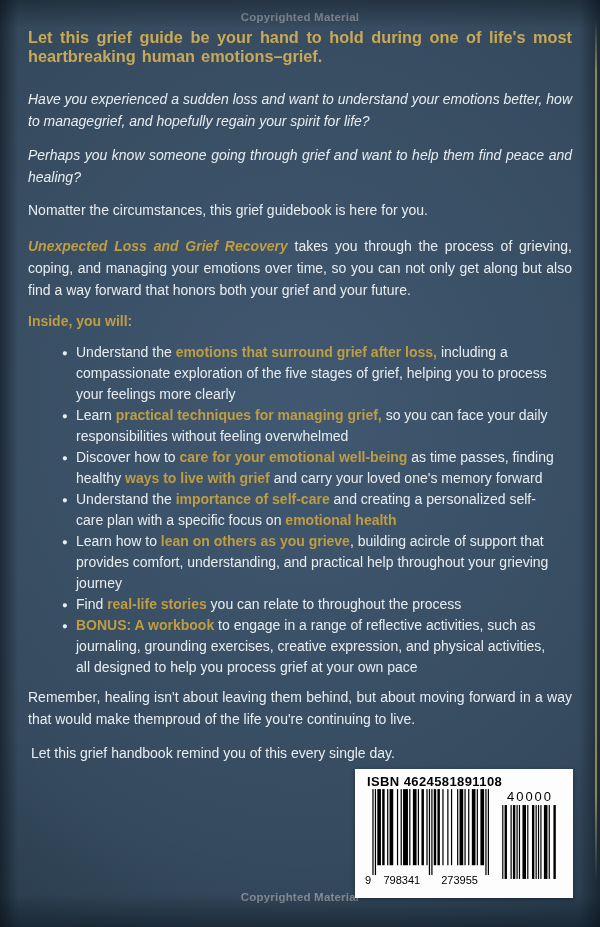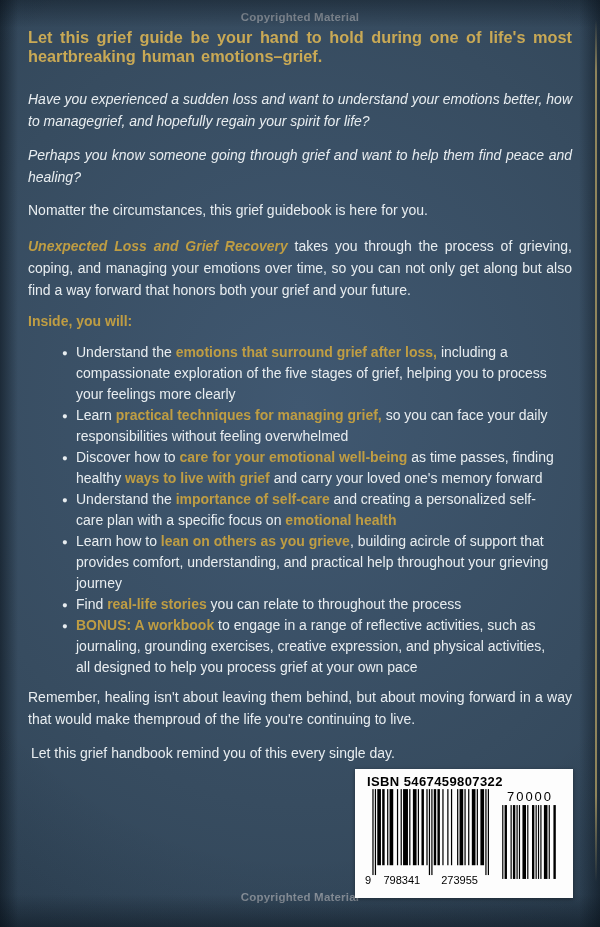--- a/index.html
+++ b/index.html
@@ -93,21 +93,21 @@
         <li><span>Find </span><span class="gold bold">real-life stories</span><span> you can relate to throughout the process</span></li>
         <li><span class="gold bold">BONUS: A workbook</span><span> to engage in a range of reflective activities, such as journaling, grounding exercises, creative expression, and physical activities, all designed to help you process grief at your own pace</span></li>
       </ul>
 
     <p class="mb12">Remember, healing isn't about leaving them behind, but about moving forward in a way that would make themproud of the life you're continuing to live.</p>
 
     <p class="closing2">Let this grief handbook remind you of this every single day.</p>
   </div>
 
   <div class="barcode-box">
-    <div class="isbn-label">ISBN 5467459807322</div>
+    <div class="isbn-label">ISBN 4624581891108</div>
     <svg class="ean13" id="ean13" width="124" height="96" viewBox="0 0 101 78">
         <rect x="6" y="0" width="1" height="70"></rect>
         <rect x="8" y="0" width="1" height="70"></rect>
         <rect x="10" y="0" width="3" height="62"></rect>
         <rect x="14" y="0" width="2" height="62"></rect>
         <rect x="18" y="0" width="1" height="62"></rect>
         <rect x="20" y="0" width="3" height="62"></rect>
         <rect x="26" y="0" width="1" height="62"></rect>
         <rect x="29" y="0" width="1" height="62"></rect>
         <rect x="31" y="0" width="4" height="62"></rect>
@@ -130,21 +130,21 @@
         <rect x="87" y="0" width="3" height="62"></rect>
         <rect x="91" y="0" width="1" height="62"></rect>
         <rect x="94" y="0" width="3" height="62"></rect>
         <rect x="98" y="0" width="1" height="70"></rect>
         <rect x="100" y="0" width="1" height="70"></rect>
         <text x="2.5" y="77" font-size="9" font-family="&quot;Liberation Sans&quot;, sans-serif" text-anchor="middle" fill="#000000">9</text>
         <text x="30" y="77" font-size="9" font-family="&quot;Liberation Sans&quot;, sans-serif" text-anchor="middle" fill="#000000">798341</text>
         <text x="77" y="77" font-size="9" font-family="&quot;Liberation Sans&quot;, sans-serif" text-anchor="middle" fill="#000000">273955</text>
       </svg>
     <div class="supp">
-      <div class="supp-num">70000</div>
+      <div class="supp-num">40000</div>
       <svg class="ean5" id="ean5" width="56" height="74" viewBox="0 0 47 62">
           <rect x="1" y="0" width="1" height="62"></rect>
           <rect x="3" y="0" width="2" height="62"></rect>
           <rect x="8" y="0" width="1" height="62"></rect>
           <rect x="10" y="0" width="2" height="62"></rect>
           <rect x="13" y="0" width="1" height="62"></rect>
           <rect x="15" y="0" width="1" height="62"></rect>
           <rect x="18" y="0" width="3" height="62"></rect>
           <rect x="22" y="0" width="1" height="62"></rect>
           <rect x="26" y="0" width="2" height="62"></rect>

